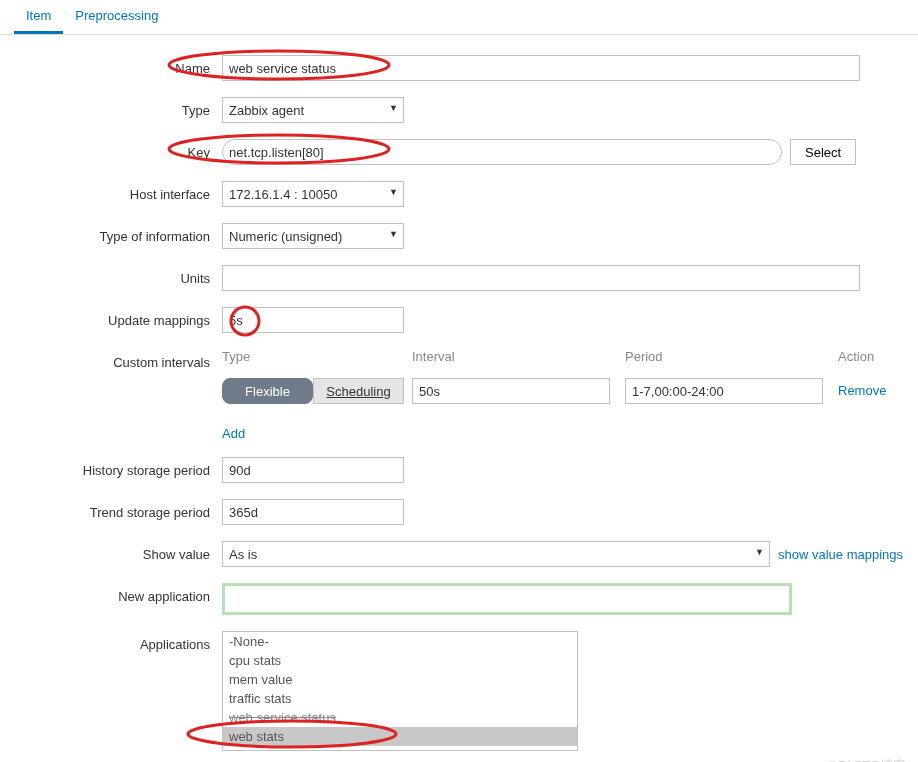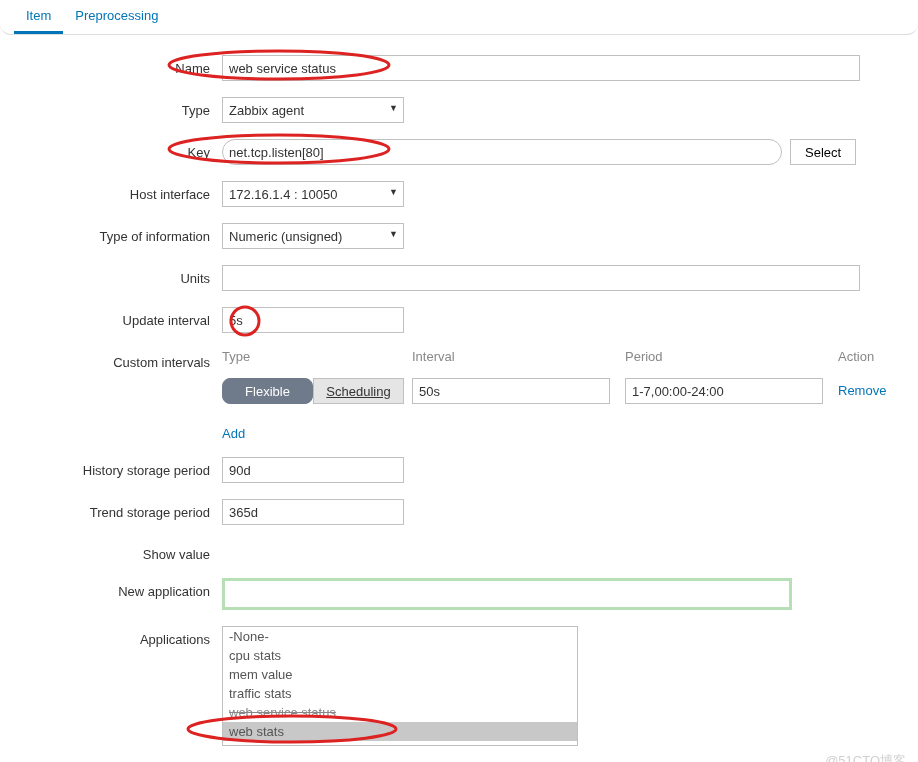--- a/index.html
+++ b/index.html
@@ -1,17 +1,17 @@
 <!DOCTYPE html>
 <html><head>
 <meta charset="utf-8">
 <style>
 * { box-sizing: border-box; font-family: Arial, Helvetica, sans-serif; }
 body { margin: 0; padding: 0; background: #fff; font-size: 13px; color: #333; width: 918px; position: relative; }
-.tabs { display: flex; border-bottom: 1px solid #ddd; margin: 0 0 20px 0; padding: 0 14px; border-radius: 11px; }
+.tabs { display: flex; border-bottom: 1px solid #ddd; margin: 0 0 20px 0; padding: 0 14px; }
 .tab { padding: 8px 12px; color: #0275b8; cursor: pointer; border-bottom: 3px solid transparent; }
 .tab.active { border-bottom-color: #0275b8; font-weight: normal; }
 .form { padding: 0 14px 20px 14px; }
 .row { display: flex; align-items: flex-start; margin-bottom: 16px; position: relative; }
 .label { width: 208px; text-align: right; padding-right: 12px; padding-top: 6px; color: #333; font-size: 13px; }
 .field { flex: 1; display: flex; align-items: center; gap: 8px; }
 input[type=text], select.sel, textarea { border: 1px solid #c0c0c0; padding: 4px 6px; font-size: 13px; color: #333; height: 26px; background: #fff; }
 input.wide { width: 638px; }
 input.med { width: 182px; }
 select.sel { appearance: none; padding-right: 24px; background: #fff; position: relative; }
@@ -90,21 +90,21 @@
     <div class="label">Units</div>
     <div class="field">
         <input type="text" class="wide" value="" style="">
       </div>
   </div>
 
   <div class="row">
     <svg class="annot" style="left:214px; top:-3px; width:34px; height:34px;">
         <circle cx="17" cy="17" r="14" fill="none" stroke="#d22" stroke-width="3"></circle>
       </svg>
-    <div class="label">Update interval</div>
+    <div class="label">Update mappings</div>
     <div class="field">
         <input type="text" class="med" value="5s" style="">
       </div>
   </div>
 
   <div class="row">
     <div class="label">Custom intervals</div>
     <div class="field" style="flex-direction:column; align-items:flex-start;">
       <div class="custom-table">
         <div class="custom-header">Type</div>
@@ -133,20 +133,24 @@
 
   <div class="row">
     <div class="label">Trend storage period</div>
     <div class="field">
         <input type="text" class="med" value="365d" style="">
       </div>
   </div>
 
   <div class="row">
     <div class="label">Show value</div>
+    <div class="field">
+      <div class="select-wrap" style="flex:0 0 auto;"><select class="sel" style="width:548px;"><option>As is</option></select></div>
+      <span class="link">show value mappings</span>
+    </div>
   </div>
 
   <div class="row">
     <div class="label">New application</div>
     <div class="field">
         <div class="new-app"><input type="text" value="" style=""></div>
       </div>
   </div>
 
   <div class="row">

